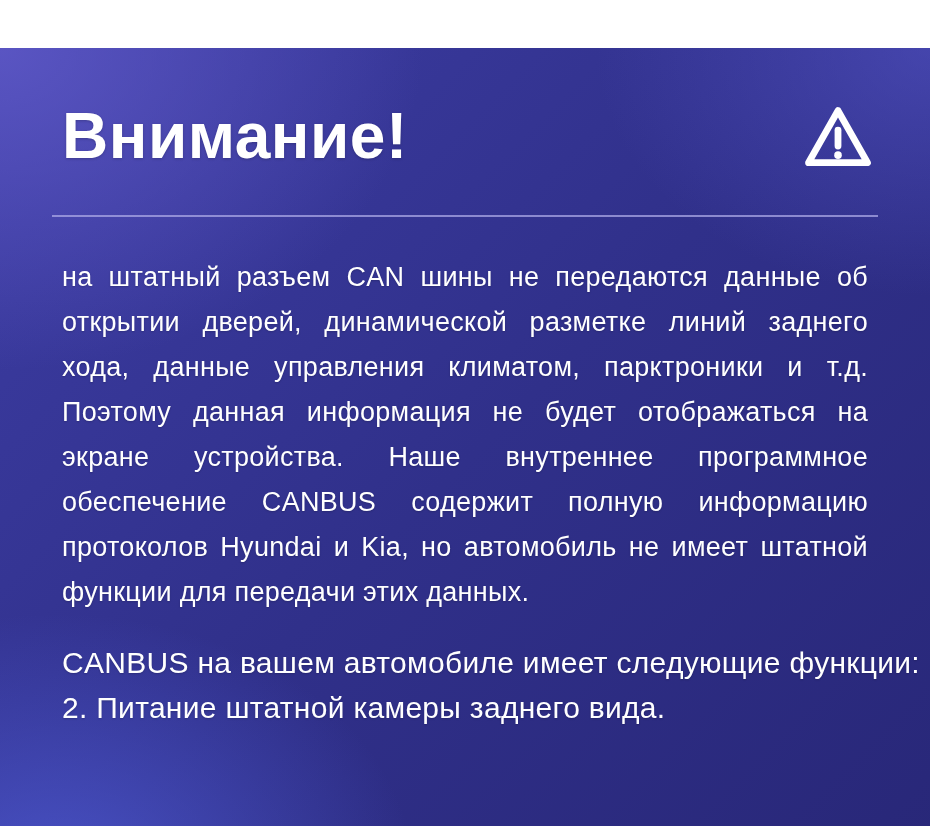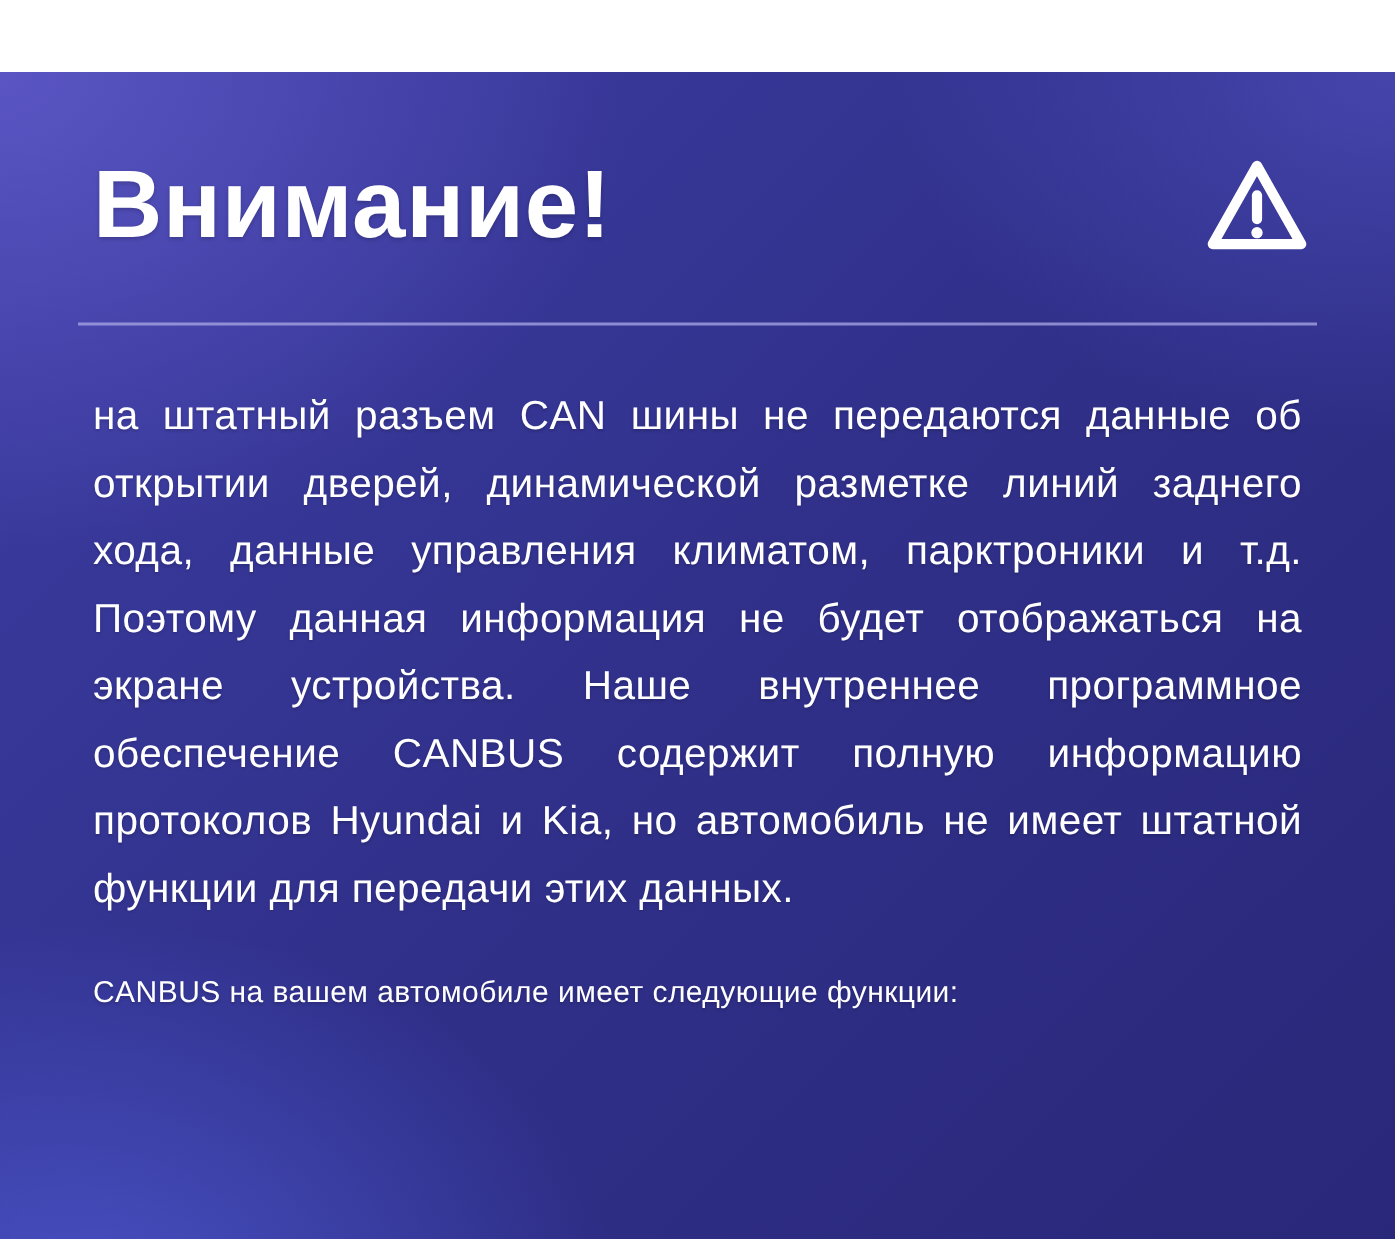--- a/index.html
+++ b/index.html
@@ -54,21 +54,21 @@
   .body-text {
     margin-top: 38px;
     font-size: 27px;
     line-height: 45px;
     letter-spacing: 0.3px;
     text-align: justify;
     text-shadow: 0 1px 2px rgba(0, 0, 0, 0.18);
   }
   .functions-block {
     margin-top: 25px;
-    font-size: 20px;
+    font-size: 30px;
     line-height: 45px;
     letter-spacing: 0.3px;
     text-shadow: 0 1px 2px rgba(0, 0, 0, 0.18);
   }
   .functions-block .line {
     white-space: nowrap;
   }
 </style>
 </head>
 <body>
@@ -84,15 +84,16 @@
       <circle cx="50" cy="69" r="5" fill="#ffffff"></circle>
     </svg>
   </div>
 
   <hr class="divider">
 
   <div class="body-text">на штатный разъем CAN шины не передаются данные об открытии дверей, динамической разметке линий заднего хода, данные управления климатом, парктроники и т.д. Поэтому данная информация не будет отображаться на экране устройства. Наше внутреннее программное обеспечение CANBUS содержит полную информацию протоколов Hyundai и Kia, но автомобиль не имеет штатной функции для передачи этих данных.</div>
 
   <div class="functions-block">
     <div class="line">CANBUS на вашем автомобиле имеет следующие функции:</div>
+    <div class="line">2. Питание штатной камеры заднего вида.</div>
   </div>
 
 </div>
 
 </body></html>

